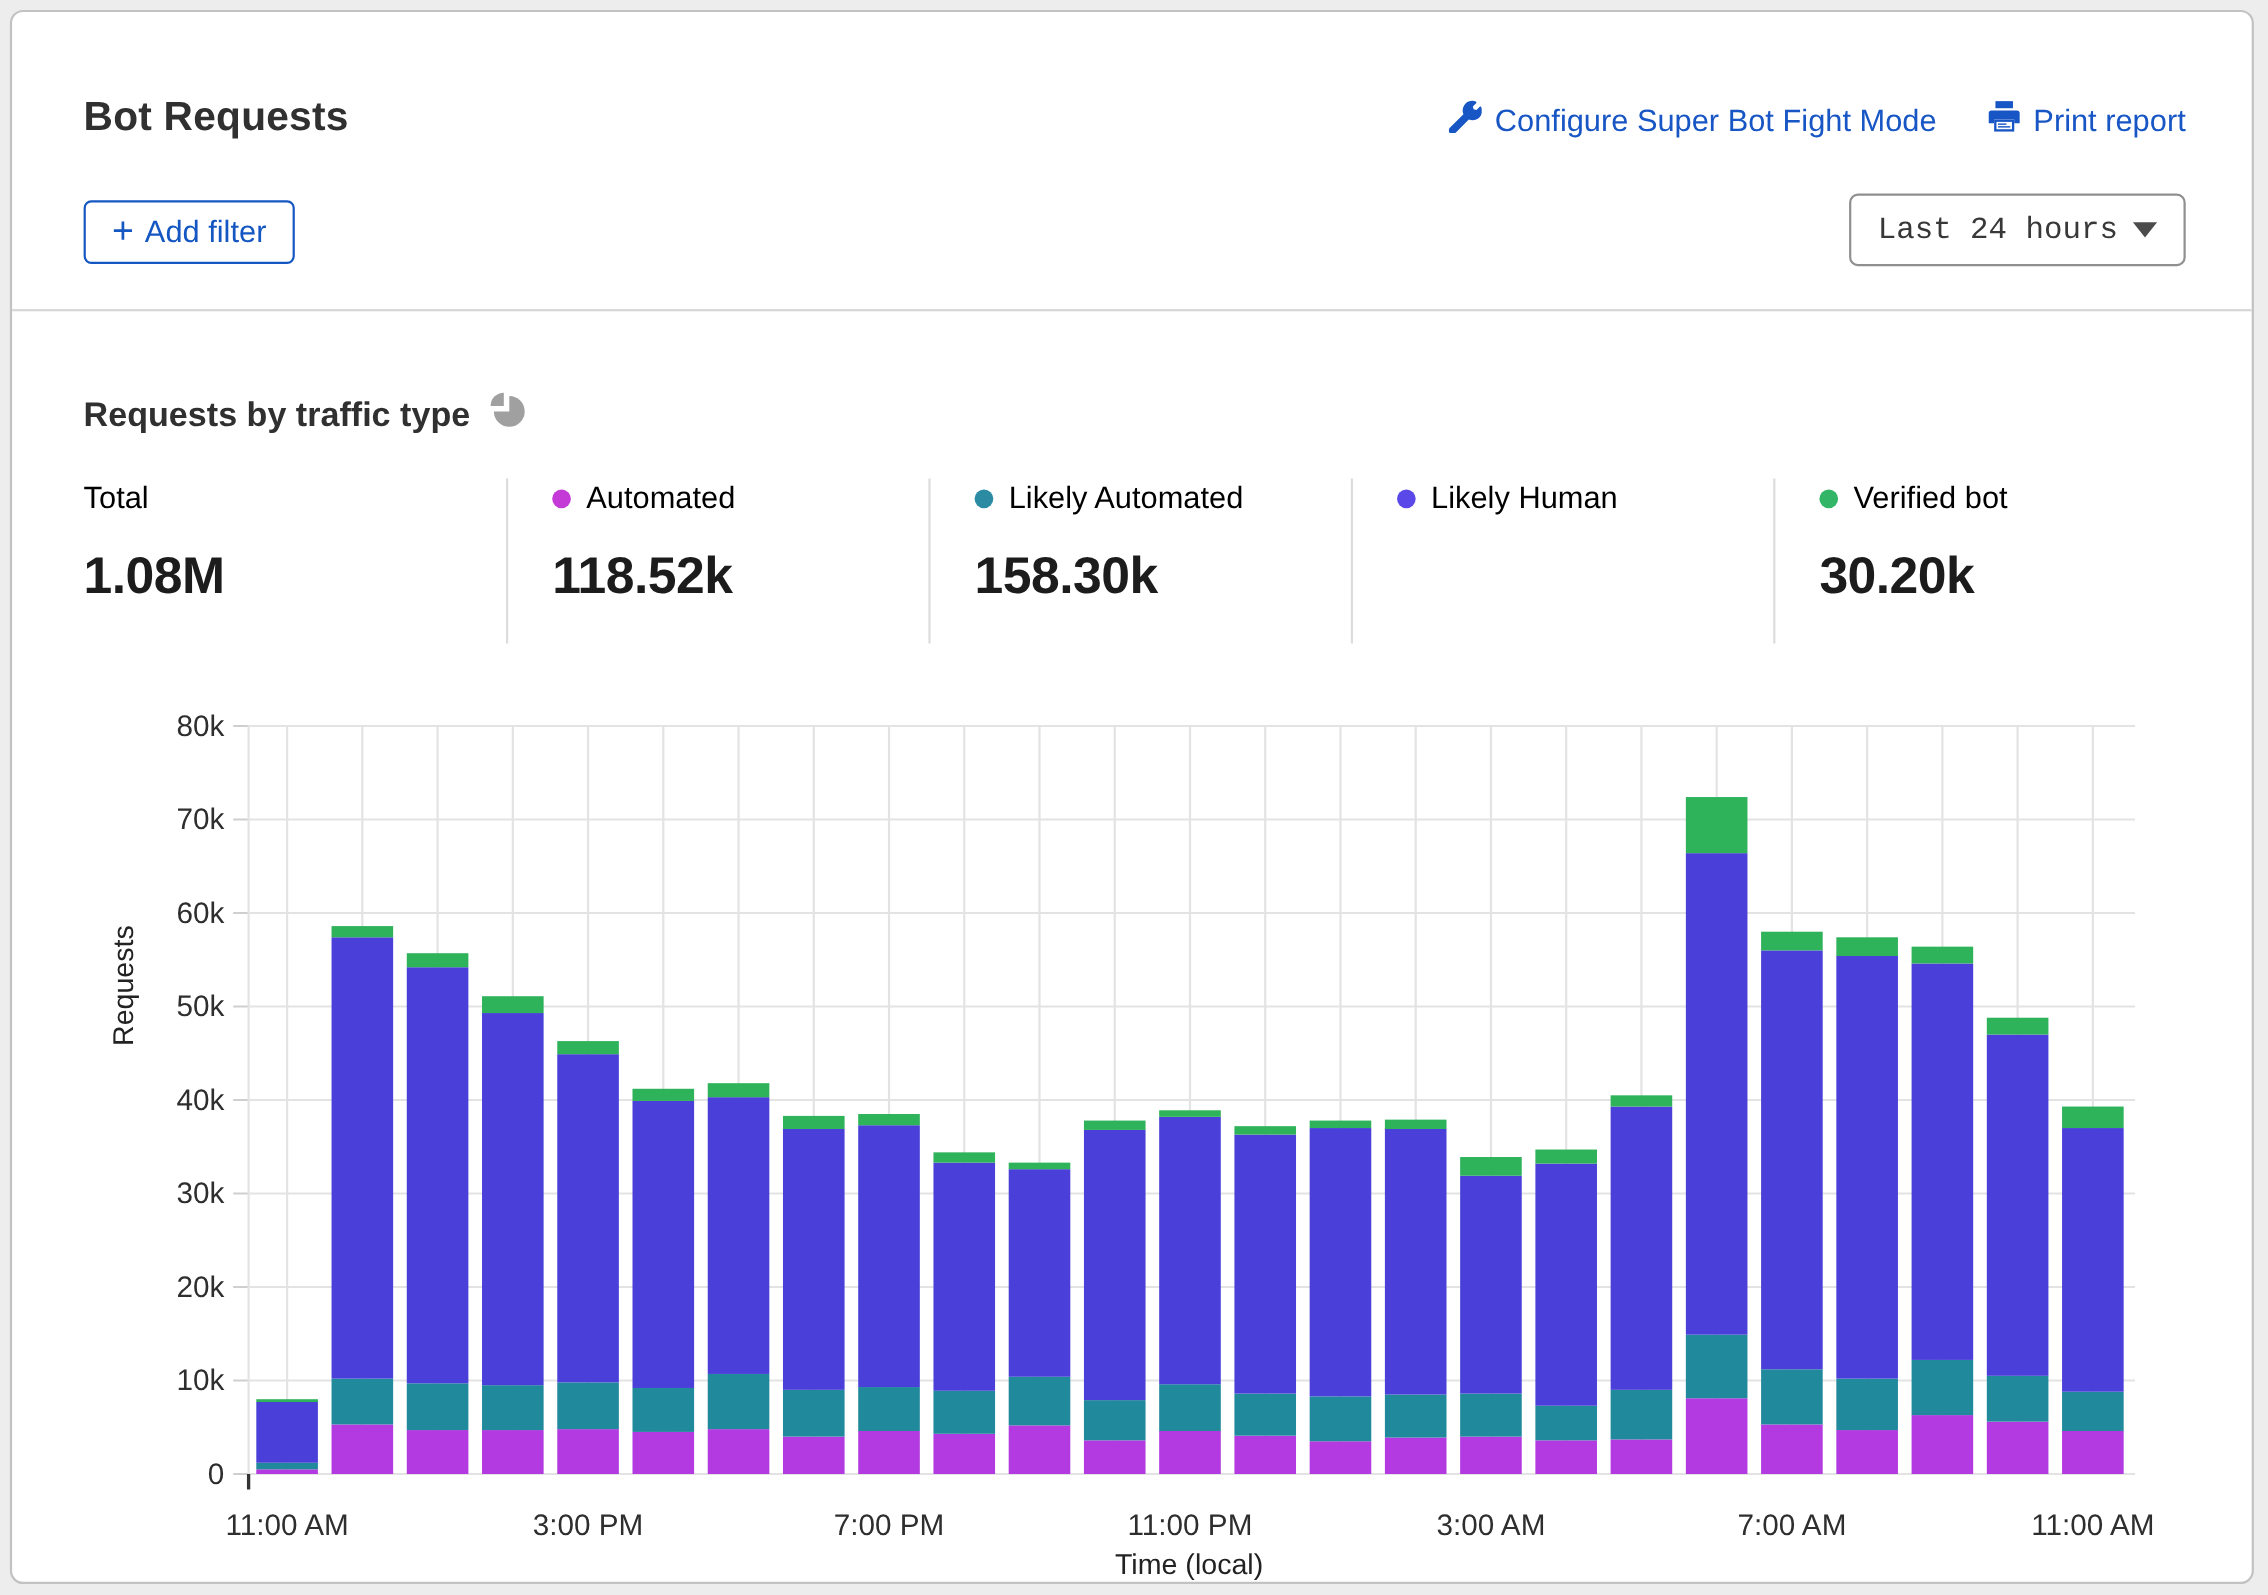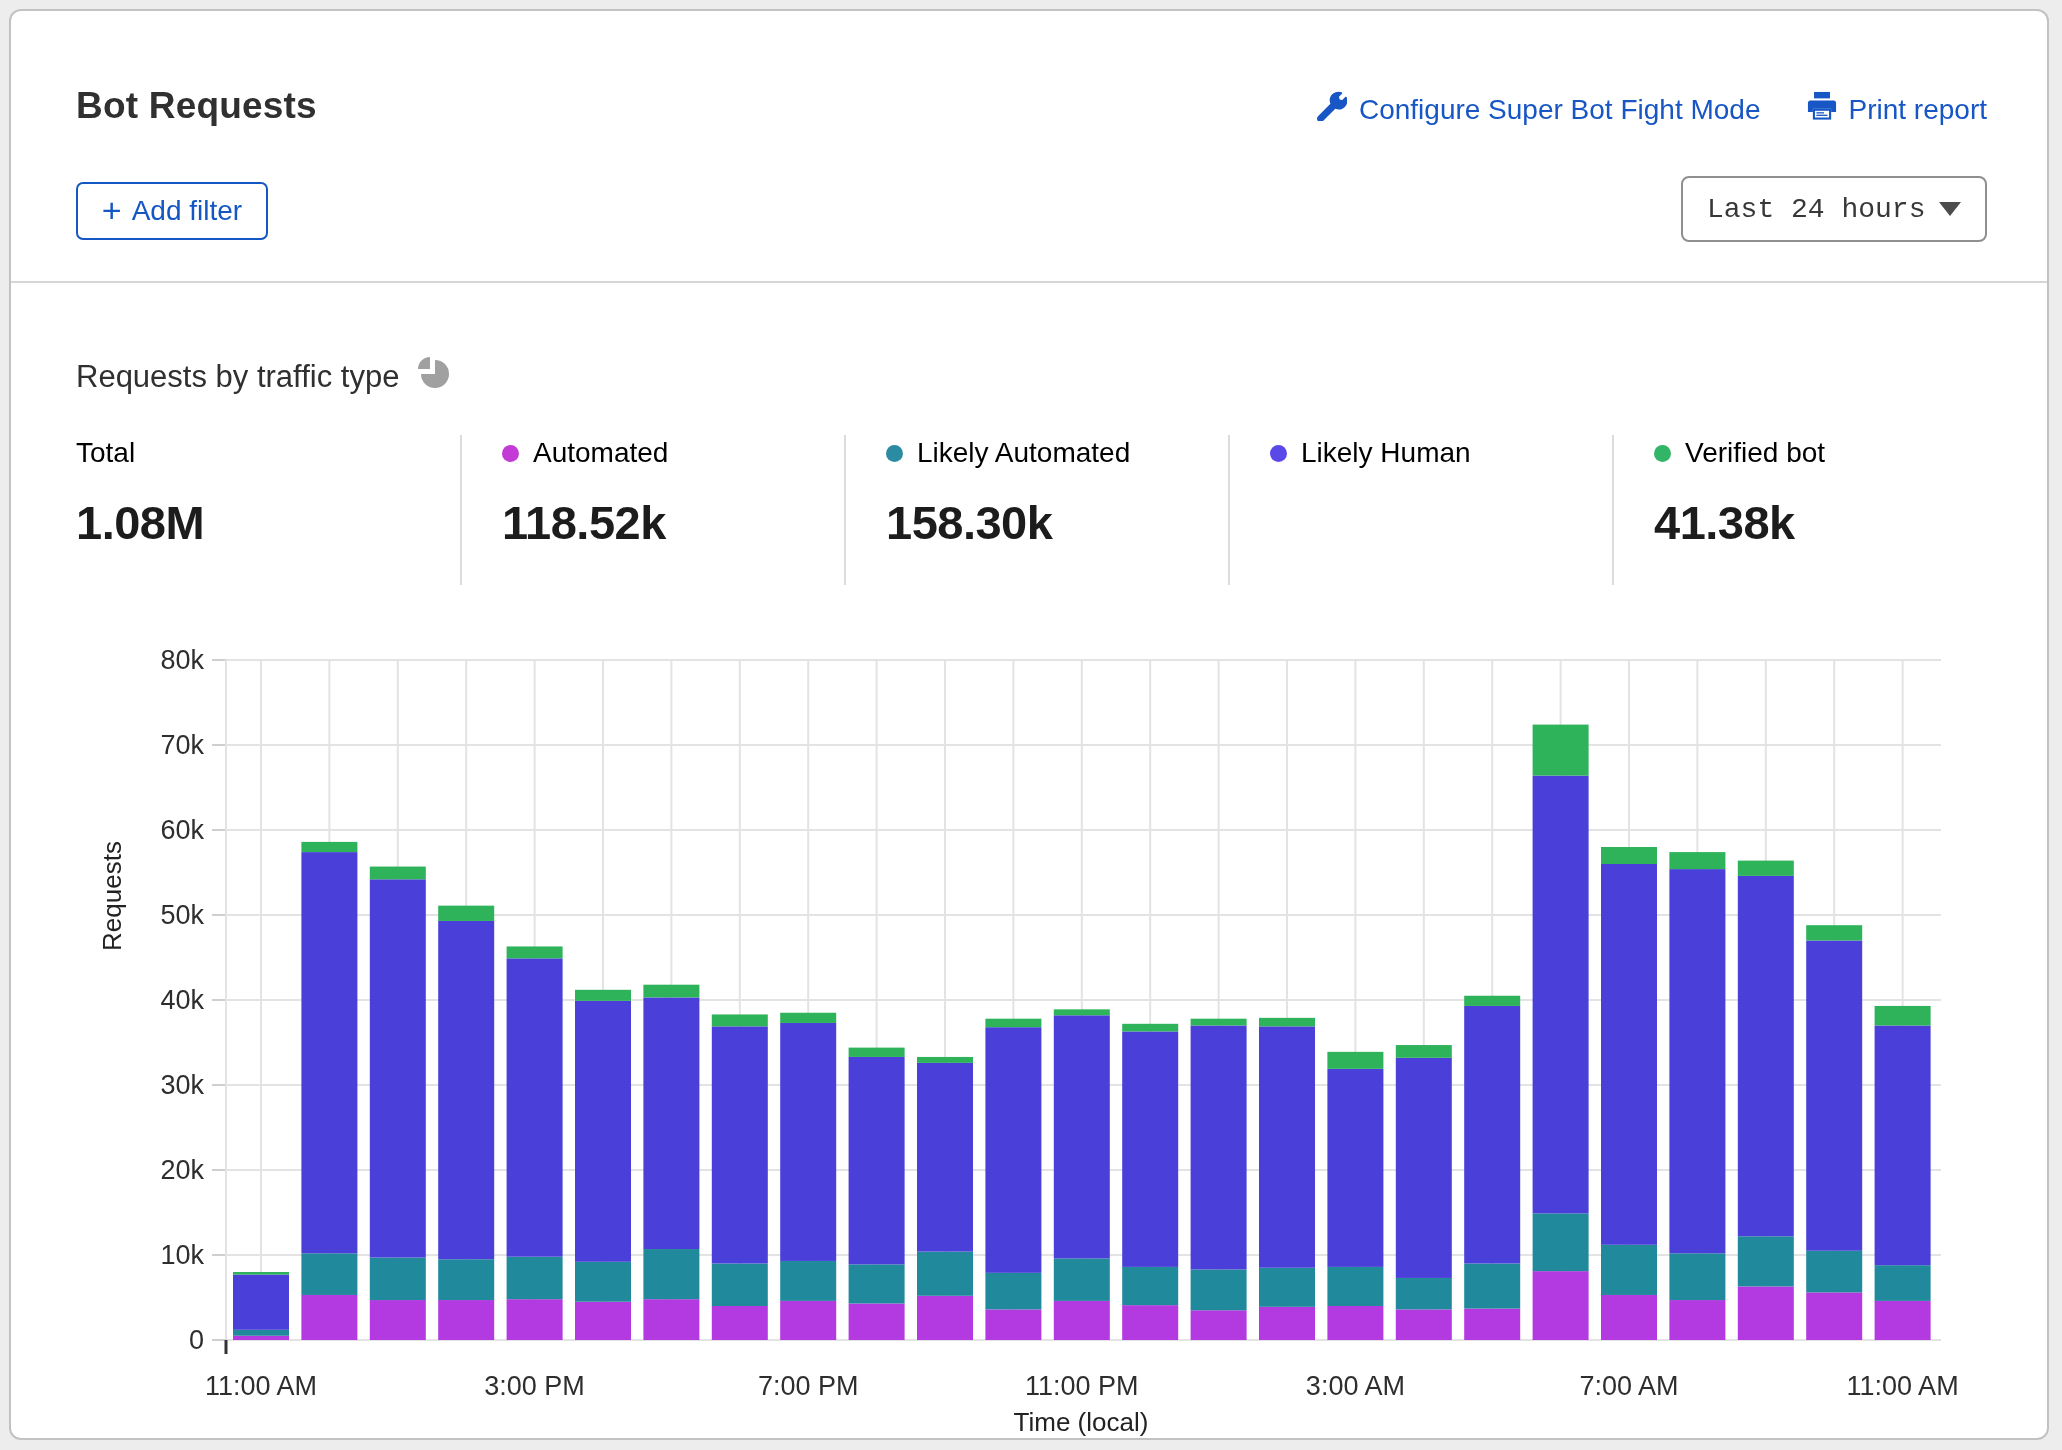--- a/index.html
+++ b/index.html
@@ -13,21 +13,21 @@
   .btn-add-filter{position:absolute;left:65px;top:171px;width:192px;height:58px;border:2.5px solid #1557c2;
         border-radius:7px;display:flex;align-items:center;justify-content:center;gap:10px;
         color:#1557c2;font-size:28px;background:#fff;cursor:pointer;box-sizing:border-box;}
   .btn-add-filter .plus{font-size:34px;font-weight:400;line-height:0;margin-top:-2px;}
   .select{position:absolute;right:60px;top:165px;width:306px;height:66px;border:2px solid #8f8f8f;border-radius:8px;
         display:flex;align-items:center;background:#fff;cursor:pointer;box-sizing:border-box;padding:0 24px;}
   .select .val{font-size:28px;color:#383838;flex:1;font-family:Liberation Mono, monospace;}
   .caret{width:0;height:0;border-left:11px solid transparent;border-right:11px solid transparent;border-top:14px solid #4c4c4c;}
   .header-divider{position:absolute;left:0;top:270px;width:100%;border-bottom:2px solid #d6d6d6;}
   
-  .section-title{position:absolute;left:65px;top:345px;font-size:31px;font-weight:400;color:#303030;display:flex;align-items:center;gap:18px;}
+  .section-title{position:absolute;left:65px;top:345px;font-size:31px;font-weight:700;color:#303030;display:flex;align-items:center;gap:18px;}
   
   .stats{position:absolute;left:65px;top:424px;width:1920px;height:150px;display:flex;}
   .stat{width:384px;box-sizing:border-box;padding-left:40px;border-left:2px solid #dcdcdc;}
   .stat.first{padding-left:0;border-left:none;}
   .stat-label{display:flex;align-items:center;gap:14px;font-size:28px;color:#000000;height:36px;}
   .dot{width:17px;height:17px;border-radius:50%;flex:0 0 auto;}
   .stat-value{margin-top:24px;font-size:47px;font-weight:700;color:#1c1c1c;letter-spacing:-0.5px;}
   
   #chart{position:absolute;left:0;top:600px;}
 </style>
@@ -109,21 +109,21 @@
         <div class="stat-label">
             <span class="dot" style="background: rgb(90, 73, 232);"></span>
             <span>Likely Human</span>
           </div>
       </div>
       <div class="stat">
         <div class="stat-label">
             <span class="dot" style="background: rgb(50, 181, 102);"></span>
             <span>Verified bot</span>
           </div>
-        <div class="stat-value">41.38k</div>
+        <div class="stat-value">30.20k</div>
       </div>
     </div>
 
     <svg id="chart" width="2062" height="840" viewBox="0 600 2062 840">
         <line x1="215" y1="1329" x2="1930" y2="1329" stroke="#e3e3e3" stroke-width="2"></line>
         <line x1="201" y1="1329" x2="215" y2="1329" stroke="#cfcfcf" stroke-width="2"></line>
         <text x="193" y="1338" text-anchor="end" font-size="27" fill="#2e2e2e">0</text>
         <line x1="215" y1="1244" x2="1930" y2="1244" stroke="#e3e3e3" stroke-width="2"></line>
         <line x1="201" y1="1244" x2="215" y2="1244" stroke="#cfcfcf" stroke-width="2"></line>
         <text x="193" y="1253" text-anchor="end" font-size="27" fill="#2e2e2e">10k</text>

